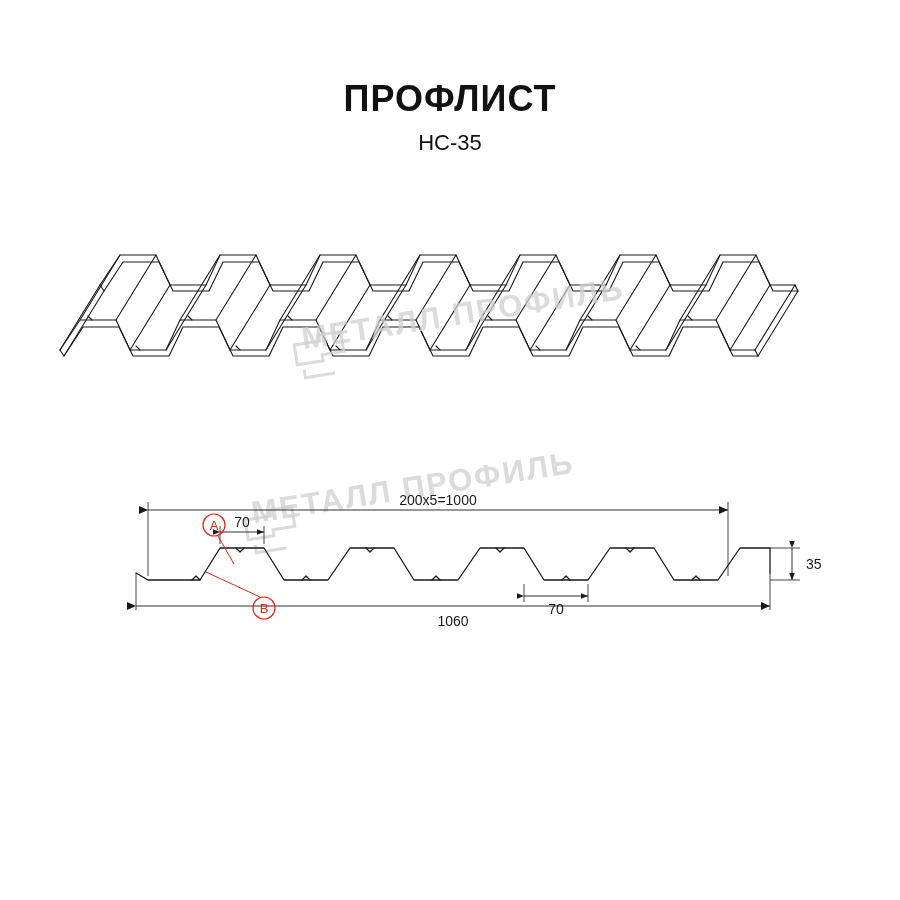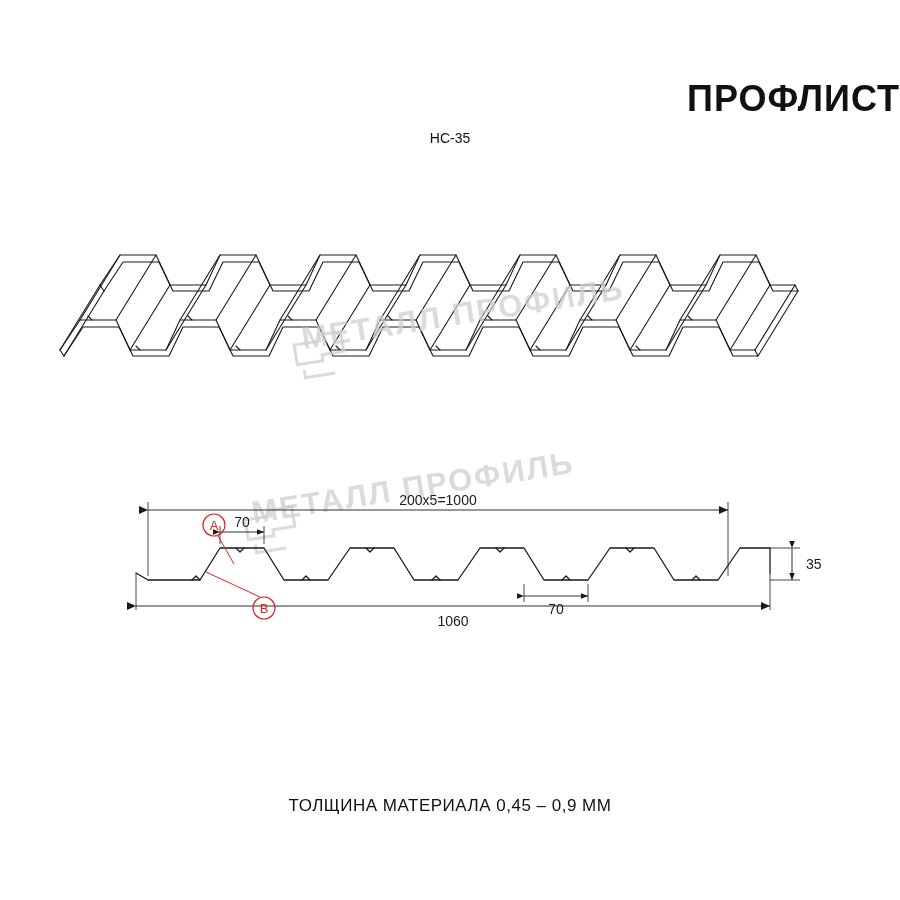--- a/index.html
+++ b/index.html
@@ -17,33 +17,33 @@
   }
   .page {
     position: absolute;
     inset: 0;
   }
   .title {
     position: absolute;
     top: 78px;
     left: 0;
     width: 900px;
-    text-align: right;
+    text-align: center;
     font-size: 36px;
     font-weight: bold;
     letter-spacing: 1px;
     color: #111;
   }
   .subtitle {
     position: absolute;
     top: 130px;
     left: 0;
     width: 900px;
     text-align: center;
-    font-size: 14px;
+    font-size: 22px;
     color: #111;
   }
   .footer {
     position: absolute;
     top: 796px;
     left: 0;
     width: 900px;
     text-align: center;
     font-size: 17px;
     letter-spacing: 0.5px;
@@ -268,15 +268,14 @@
       </g>
 
       <g>
         <circle cx="176" cy="128" r="11" fill="none" stroke="#e2231a" stroke-width="1.2"></circle>
         <text x="176" y="133" text-anchor="middle" font-size="13" fill="#e2231a">B</text>
         <line x1="172" y1="117" x2="118" y2="92" stroke="#e2231a" stroke-width="1"></line>
       </g>
     </svg>
   </div>
 
-  <div class="footer">ТОЛЩИНА МАТЕРИАЛА 0,45 – 0,9 ММ</div>
 
 </div>
 
 </body></html>

